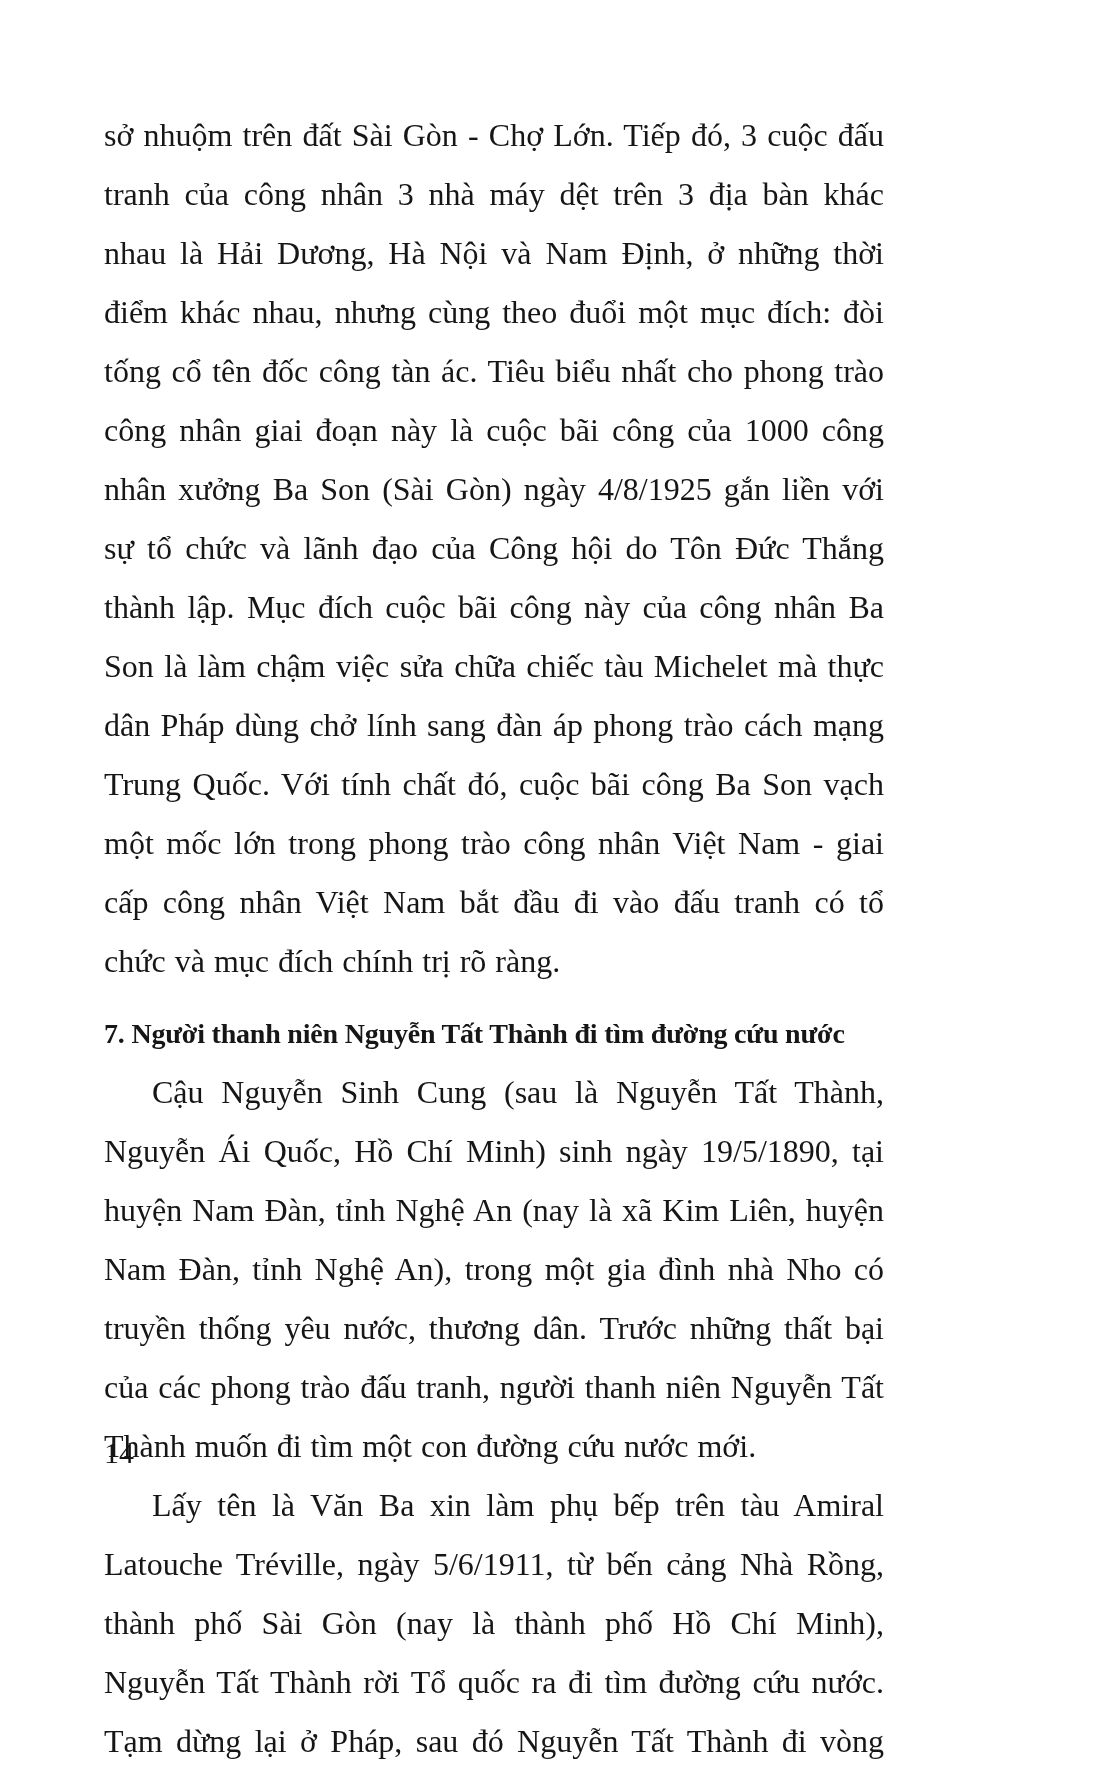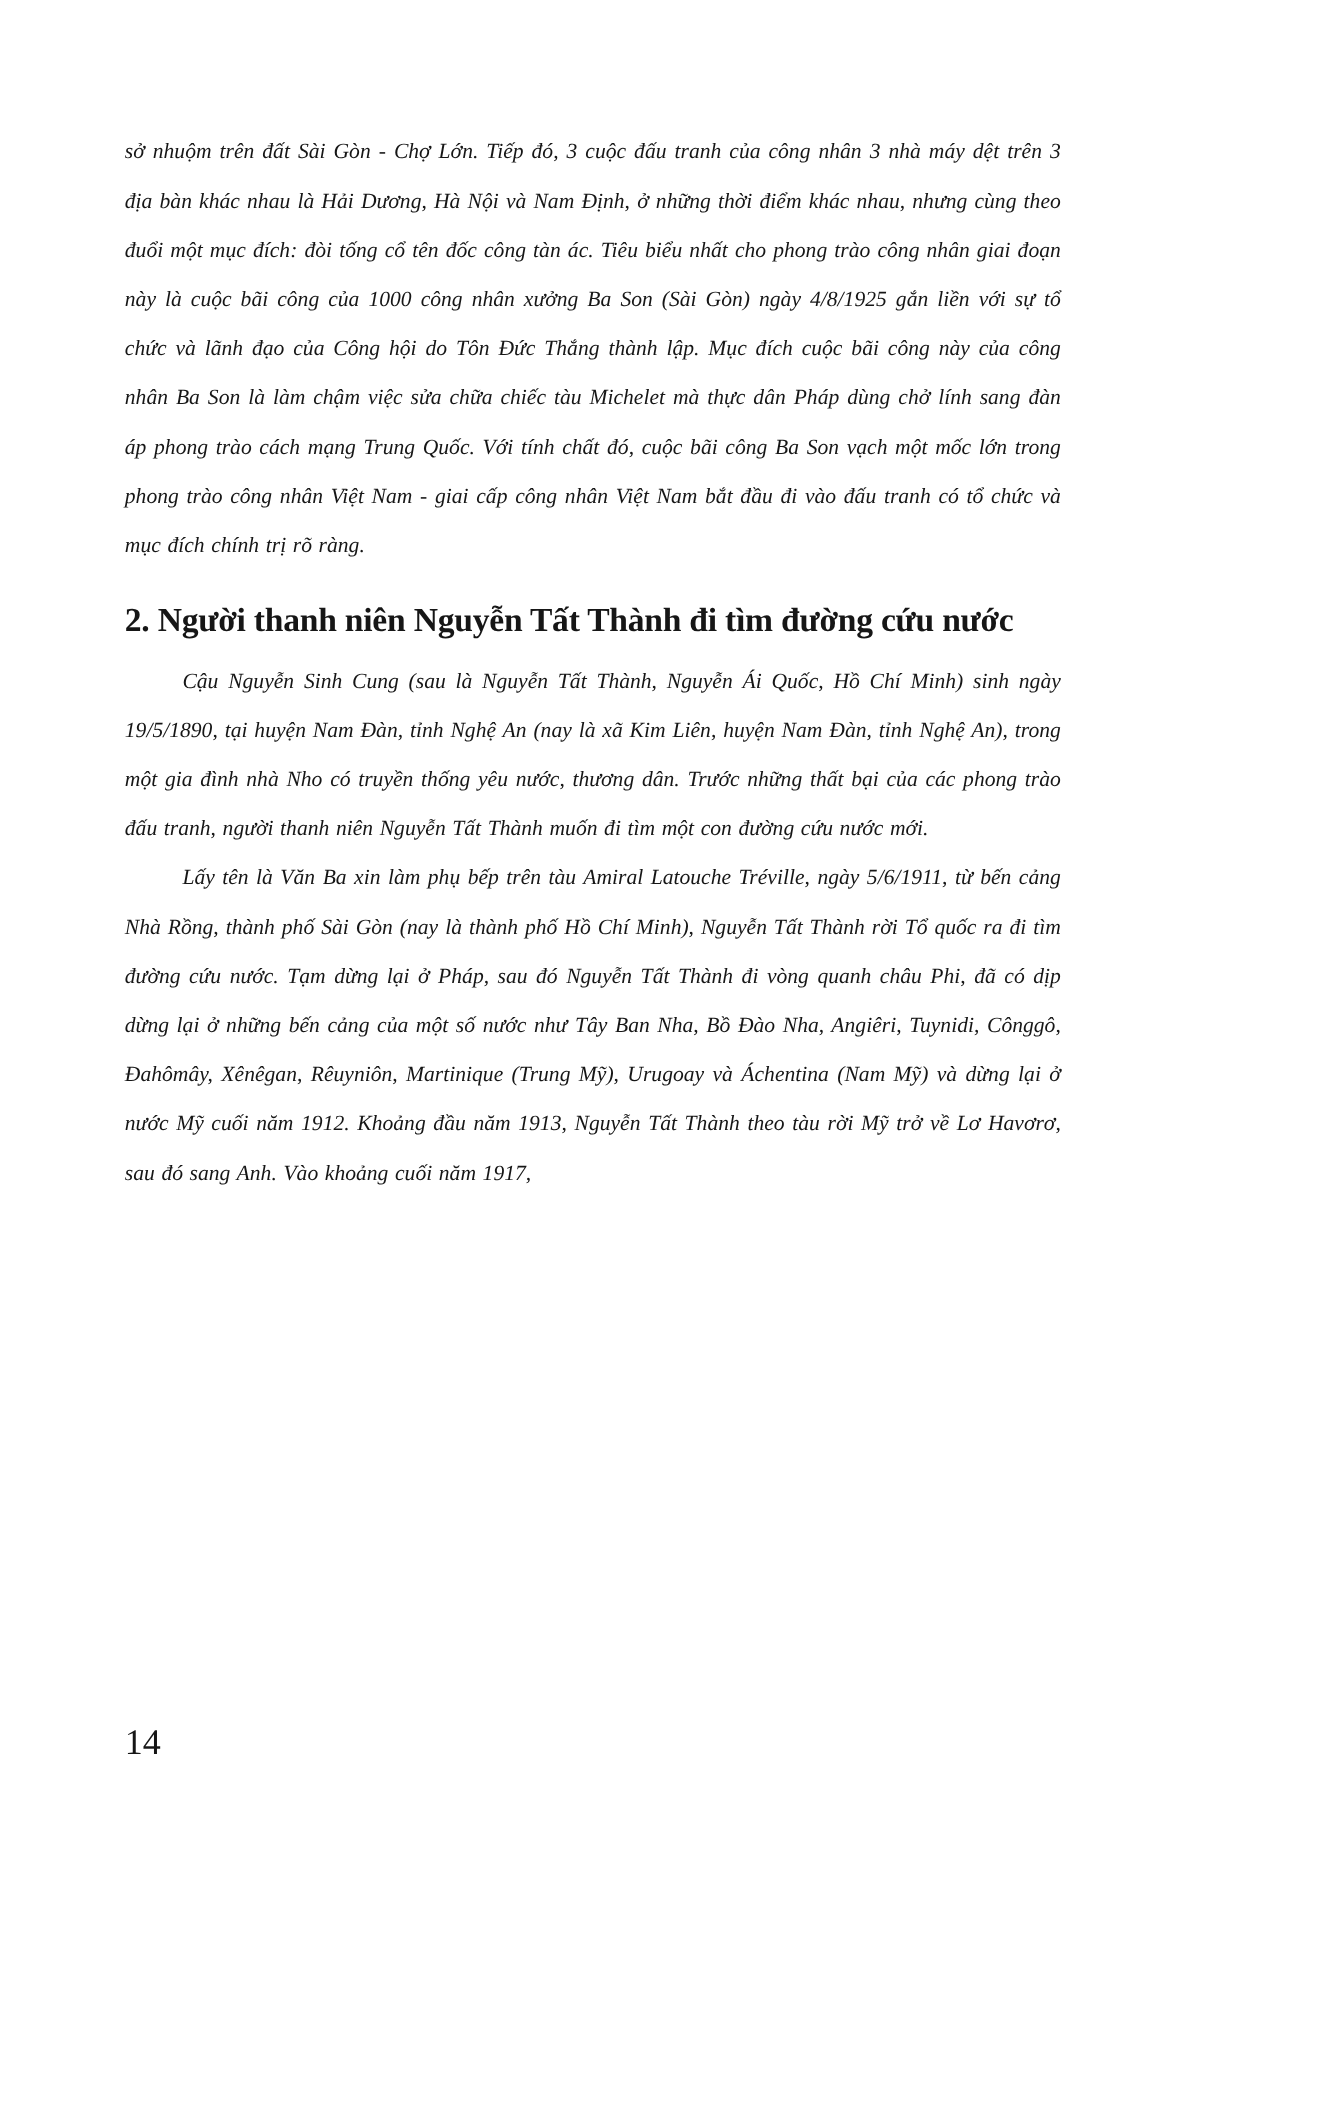--- a/index.html
+++ b/index.html
@@ -18,26 +18,25 @@
     inset: 0;
     background: #ffffff;
   }
   .text-block {
     position: absolute;
     left: 104px;
     top: 106px;
     width: 780px;
   }
   .para {
-    font-size: 18px;
-    line-height: 41px;
+    font-size: 32px;
+    line-height: 59px;
     text-align: justify;
     text-justify: inter-word;
     word-spacing: 1px;
-    font-style: italic;
   }
   .para.indent {
     text-indent: 48px;
   }
   .heading {
     font-size: 28px;
     line-height: 38px;
     font-weight: 700;
     margin-top: 24px;
     margin-bottom: 10px;
@@ -55,21 +54,21 @@
 </style>
 </head>
 <body>
 
 <div class="page">
 
   <div class="text-block">
 
     <p class="para">sở nhuộm trên đất Sài Gòn - Chợ Lớn. Tiếp đó, 3 cuộc đấu tranh của công nhân 3 nhà máy dệt trên 3 địa bàn khác nhau là Hải Dương, Hà Nội và Nam Định, ở những thời điểm khác nhau, nhưng cùng theo đuổi một mục đích: đòi tống cổ tên đốc công tàn ác. Tiêu biểu nhất cho phong trào công nhân giai đoạn này là cuộc bãi công của 1000 công nhân xưởng Ba Son (Sài Gòn) ngày 4/8/1925 gắn liền với sự tổ chức và lãnh đạo của Công hội do Tôn Đức Thắng thành lập. Mục đích cuộc bãi công này của công nhân Ba Son là làm chậm việc sửa chữa chiếc tàu Michelet mà thực dân Pháp dùng chở lính sang đàn áp phong trào cách mạng Trung Quốc. Với tính chất đó, cuộc bãi công Ba Son vạch một mốc lớn trong phong trào công nhân Việt Nam - giai cấp công nhân Việt Nam bắt đầu đi vào đấu tranh có tổ chức và mục đích chính trị rõ ràng.</p>
 
-    <h2 class="heading">2. Người thanh niên Nguyễn Tất Thành đi tìm đường cứu nước</h2>
+    <h2 class="heading">7. Người thanh niên Nguyễn Tất Thành đi tìm đường cứu nước</h2>
 
     <p class="para indent">Cậu Nguyễn Sinh Cung (sau là Nguyễn Tất Thành, Nguyễn Ái Quốc, Hồ Chí Minh) sinh ngày 19/5/1890, tại huyện Nam Đàn, tỉnh Nghệ An (nay là xã Kim Liên, huyện Nam Đàn, tỉnh Nghệ An), trong một gia đình nhà Nho có truyền thống yêu nước, thương dân. Trước những thất bại của các phong trào đấu tranh, người thanh niên Nguyễn Tất Thành muốn đi tìm một con đường cứu nước mới.</p>
 
     <p class="para indent">Lấy tên là Văn Ba xin làm phụ bếp trên tàu Amiral Latouche Tréville, ngày 5/6/1911, từ bến cảng Nhà Rồng, thành phố Sài Gòn (nay là thành phố Hồ Chí Minh), Nguyễn Tất Thành rời Tổ quốc ra đi tìm đường cứu nước. Tạm dừng lại ở Pháp, sau đó Nguyễn Tất Thành đi vòng quanh châu Phi, đã có dịp dừng lại ở những bến cảng của một số nước như Tây Ban Nha, Bồ Đào Nha, Angiêri, Tuynidi, Cônggô, Đahômây, Xênêgan, Rêuyniôn, Martinique (Trung Mỹ), Urugoay và Áchentina (Nam Mỹ) và dừng lại ở nước Mỹ cuối năm 1912. Khoảng đầu năm 1913, Nguyễn Tất Thành theo tàu rời Mỹ trở về Lơ Havơrơ, sau đó sang Anh. Vào khoảng cuối năm 1917,</p>
 
   </div>
 
   <div class="page-number">14</div>
 
 </div>

